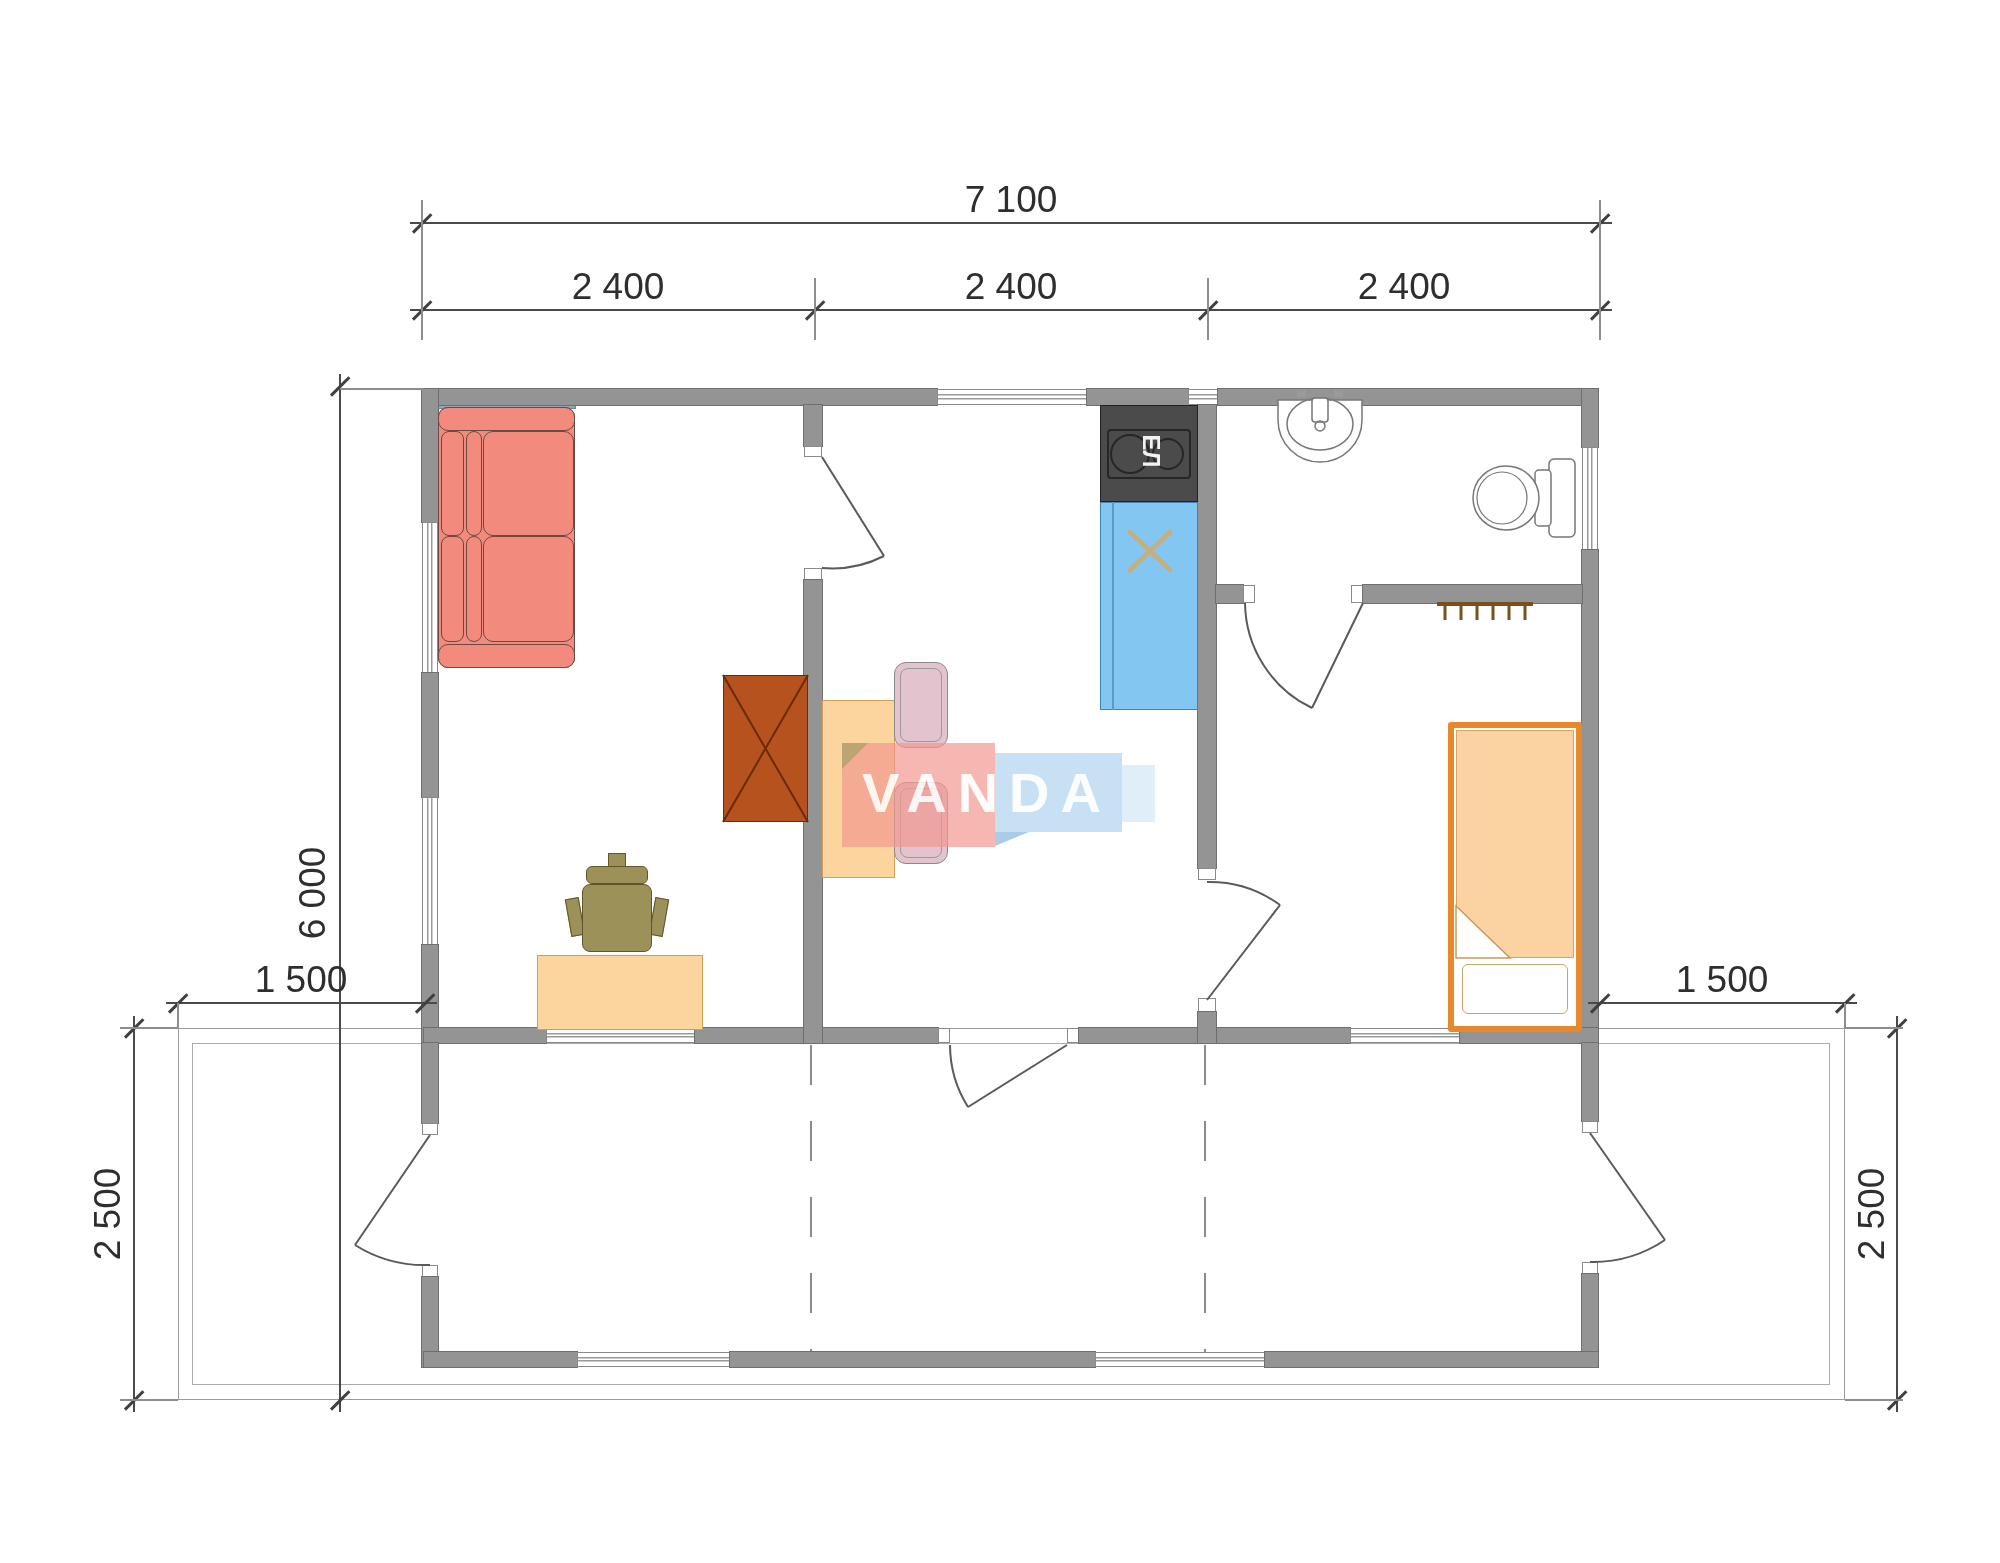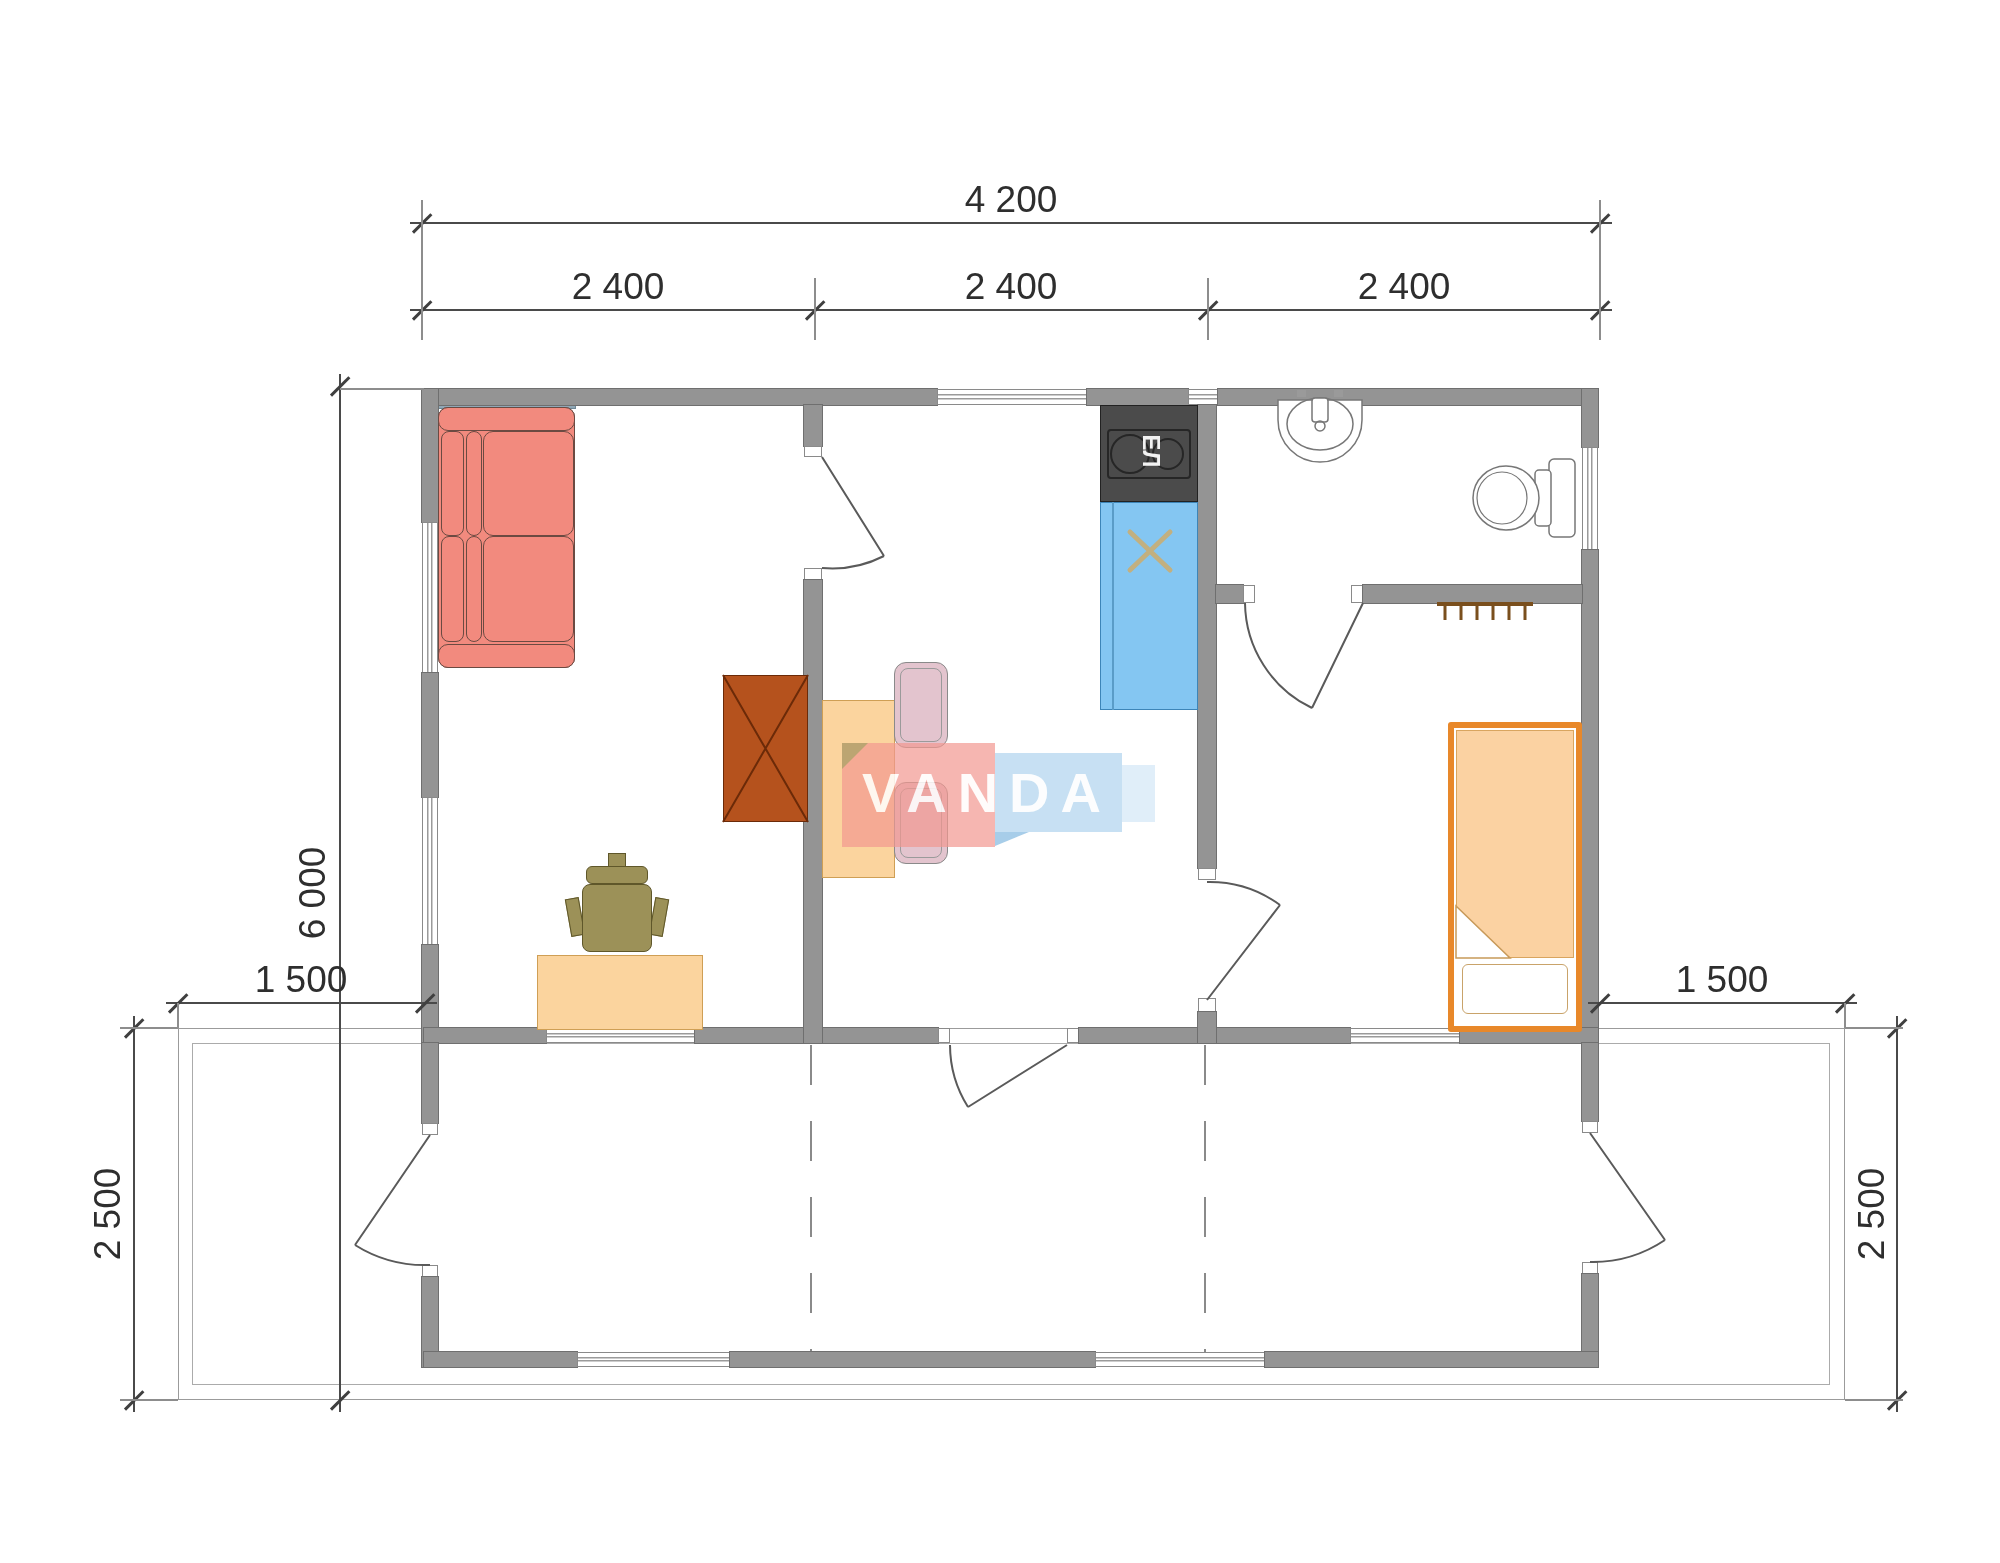--- a/index.html
+++ b/index.html
@@ -180,21 +180,21 @@
       <path d="M1363,603 L1312,708 M1245,603 A118,118 0 0 0 1312,708"></path>
       <path d="M1067,1045 L968,1107 M950,1045 A117,117 0 0 0 968,1107"></path>
       <path d="M430,1135 L355,1245 M430,1265 A131,131 0 0 1 355,1245"></path>
       <path d="M1590,1133 L1665,1240 M1590,1262 A130,130 0 0 0 1665,1240"></path>
     </g>
   </svg>
 
   <div class="dim" style="left:410px;top:222px;width:1202px;height:2px;"></div>
   <div class="tick" style="left:409px;top:222px;"></div>
   <div class="tick" style="left:1587px;top:222px;"></div>
-  <div class="dtext" style="left:911px;top:180px;">4 200</div>
+  <div class="dtext" style="left:911px;top:180px;">7 100</div>
 
   <div class="dim" style="left:410px;top:309px;width:1202px;height:2px;"></div>
   <div class="tick" style="left:409px;top:309px;"></div>
   <div class="tick" style="left:802px;top:309px;"></div>
   <div class="tick" style="left:1195px;top:309px;"></div>
   <div class="tick" style="left:1587px;top:309px;"></div>
   <div class="ext" style="left:421px;top:200px;width:2px;height:140px;"></div>
   <div class="ext" style="left:1599px;top:200px;width:2px;height:140px;"></div>
   <div class="ext" style="left:814px;top:278px;width:2px;height:62px;"></div>
   <div class="ext" style="left:1207px;top:278px;width:2px;height:62px;"></div>

